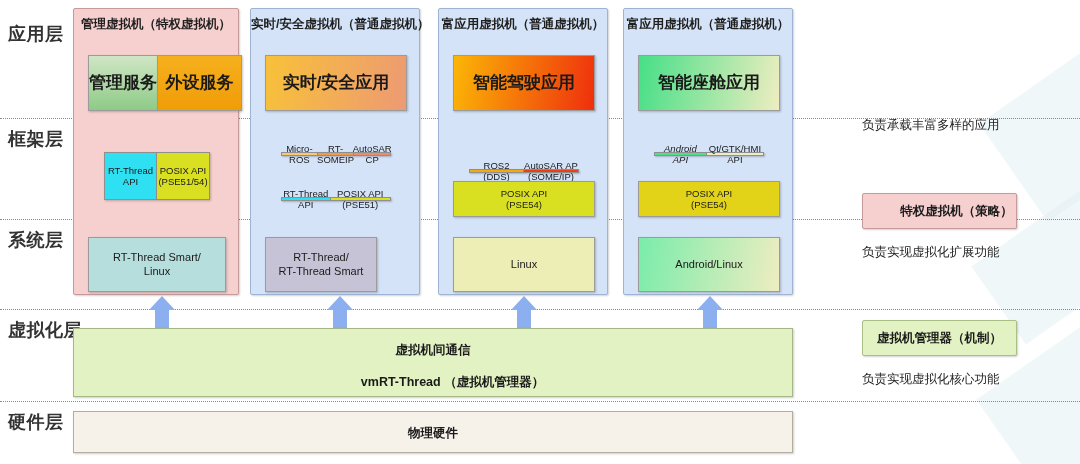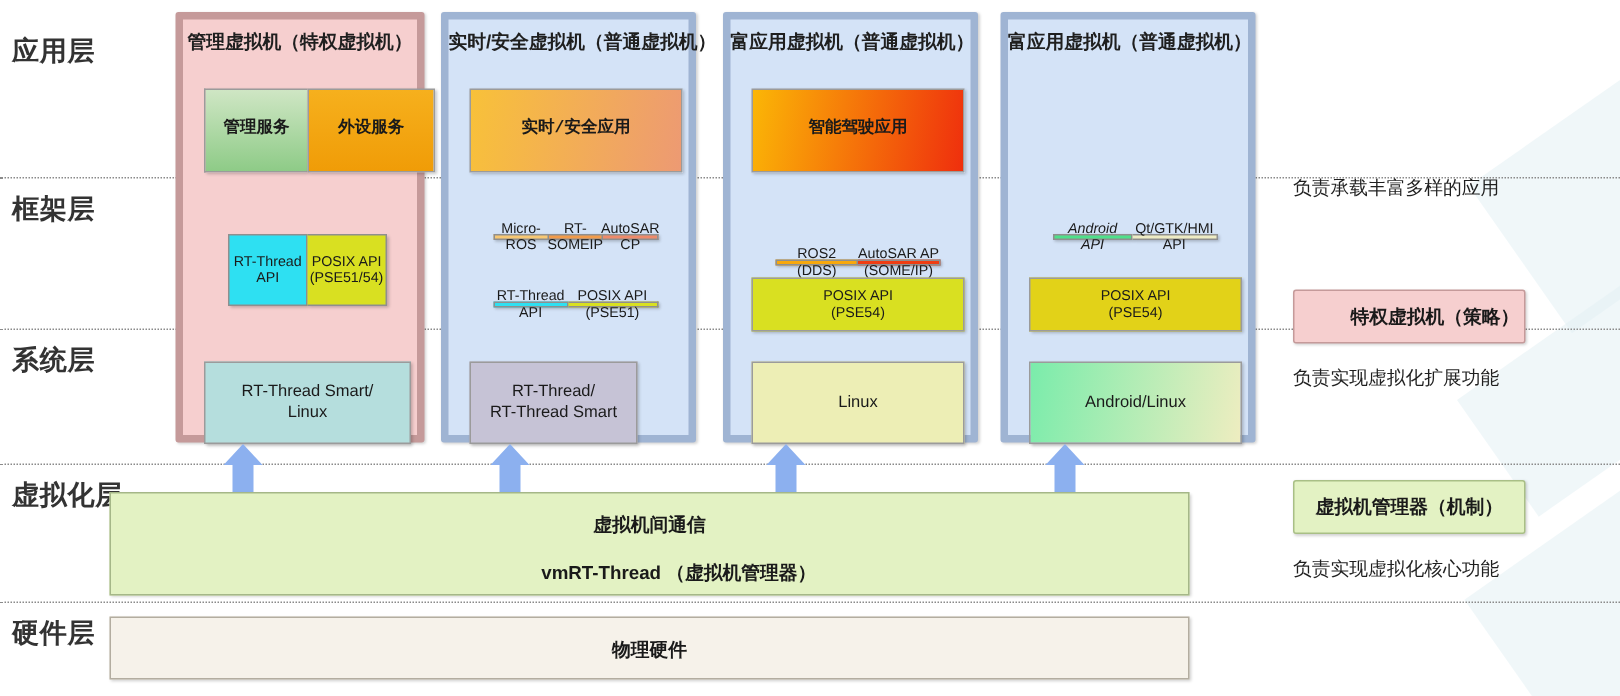--- a/index.html
+++ b/index.html
@@ -28,45 +28,44 @@
 
   
   .sep{
     position:absolute;left:0;width:1080px;height:0;
     border-top:1px dotted #8a8a8a;
   }
 
   
   .vm-col{
     position:absolute;top:8px;height:287px;
-    border:5px solid #0f766e;border-radius:2px;
+    border:1px solid #0f766e;border-radius:2px;
     box-shadow:1px 1px 2px rgba(0,0,0,.18);
     box-sizing:border-box;
-    margin-left:44px;
   }
   .vm-col.priv{background:#f6cfcf;border-color:#c59a9a;}
   .vm-col.norm{background:#d4e3f7;border-color:#9fb4d3;}
 
   .vm-title{
     position:absolute;left:0;right:0;top:7px;
     text-align:center;font-size:12.5px;font-weight:bold;color:#1f1f1f;
     white-space:nowrap;
   }
 
   
   .blk{
     position:absolute;box-sizing:border-box;
     border:1px solid #9b9b9b;
     display:flex;align-items:center;justify-content:center;
     text-align:center;
     font-size:11px;line-height:1.25;color:#1a1a1a;
     box-shadow:1px 1px 2px rgba(0,0,0,.22);
     overflow:hidden;
   }
-  .blk.zh{font-size:11px;font-weight:bold;font-family:Liberation Mono, monospace;}
+  .blk.zh{font-size:17px;font-weight:bold;}
   .blk.small{font-size:9.5px;line-height:1.2;}
   .sub{
     box-sizing:border-box;height:100%;
     display:flex;align-items:center;justify-content:center;
     text-align:center;font-size:9.5px;line-height:1.2;color:#1a1a1a;
   }
   .splitrow{display:flex;padding:16px;}
   .splitrow > .sub + .sub{border-left:1px solid #8f8f8f;}
 
   
@@ -183,20 +182,21 @@
 
     <div class="blk small" style="left:14px;top:172px;width:142px;height:36px;background:#d9e021;white-space:pre-line;">POSIX API
 (PSE54)</div>
 
     <div class="blk" style="left:14px;top:228px;width:142px;height:55px;background:#edeeb5;white-space:pre-line;">Linux</div>
   </div>
 
   <div class="vm-col norm" style="left:623px;width:170px;">
     <div class="vm-title">富应用虚拟机（普通虚拟机）</div>
 
+    <div class="blk zh" style="left:14px;top:46px;width:142px;height:56px;background:linear-gradient(100deg,#46df87,#eeedc0);">智能座舱应用</div>
 
     <div class="blk splitrow" style="left:14px;top:127px;width:142px;height:36px;background:transparent;border:none;box-shadow:none;">
       <div class="sub" style="width:48%;background:#4ee08a;border:1px solid #8f8f8f;box-shadow:1px 1px 2px rgba(0,0,0,.22);white-space:pre-line;font-style:italic;">Android
 API</div>
       <div class="sub" style="width:52%;background:#eeecc4;border:1px solid #8f8f8f;border-left:none;box-shadow:1px 1px 2px rgba(0,0,0,.22);white-space:pre-line;">Qt/GTK/HMI
 API</div>
     </div>
 
     <div class="blk small" style="left:14px;top:172px;width:142px;height:36px;background:#e2d218;white-space:pre-line;">POSIX API
 (PSE54)</div>

